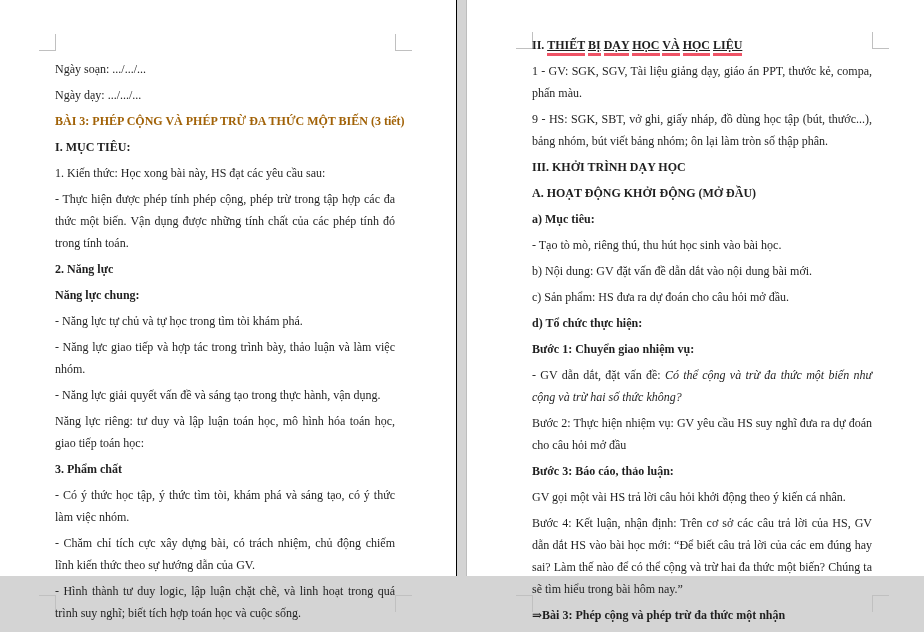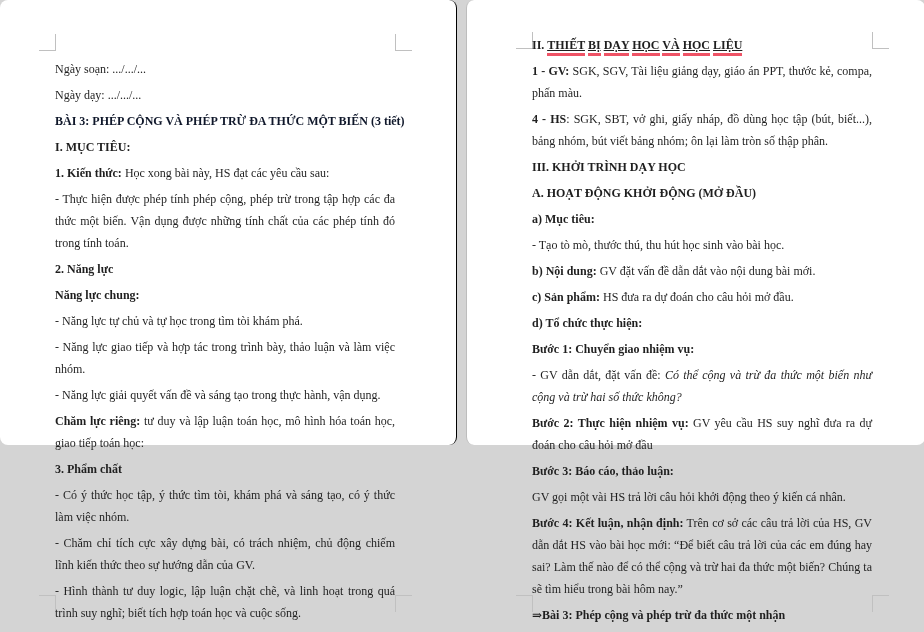--- a/index.html
+++ b/index.html
@@ -5,47 +5,46 @@
   html, body {
     margin: 0; padding: 0;
     width: 924px; height: 632px;
     overflow: hidden;
     background: #d4d4d4;
     font-family: "Liberation Serif", "DejaVu Serif", serif;
   }
   .canvas { position: relative; width: 924px; height: 632px; }
 
   .page {
-    position: absolute; top: 0; height: 445px;
+    position: absolute; top: 0; height: 576px;
     background: #ffffff;
-    border-radius: 8px;
   }
   .page-left  { left: 0;    width: 456px; border-right: 1px solid #000000; }
   .page-right { left: 466px; width: 458px; border-left: 1px solid #bdbdbd; }
 
   .content {
     position: absolute;
     color: #1f1f1f;
     font-size: 12px;
   }
   .page-left  .content { left: 55px; top: 58px; width: 340px; }
   .page-right .content { left: 65px; top: 34px; width: 340px; }
 
   p {
     margin: 0 0 4px 0;
     line-height: 22px;
     text-align: justify;
   }
   .h { font-weight: bold; text-align: left; }
-  b  { font-weight: bold; }
+  b  { font-weight: normal; }
   i  { font-style: italic; }
 
   .doc-title {
     font-weight: bold;
-    color: #0f172a;
+    color: #a16207;
     white-space: nowrap;
     text-align: left;
   }
 
   
   .sw {
     text-decoration: underline;
     border-bottom: 3px solid #ef5366;
     padding-bottom: 1px;
   }
@@ -87,42 +86,42 @@
       <p>Ngày dạy: .../.../...</p>
       <p class="doc-title">BÀI 3: PHÉP CỘNG VÀ PHÉP TRỪ ĐA THỨC MỘT BIẾN (3 tiết)</p>
       <p class="h">I. MỤC TIÊU:</p>
       <p><b>1. Kiến thức:</b><span> Học xong bài này, HS đạt các yêu cầu sau:</span></p>
       <p>- Thực hiện được phép tính phép cộng, phép trừ trong tập hợp các đa thức một biến. Vận dụng được những tính chất của các phép tính đó trong tính toán.</p>
       <p class="h">2. Năng lực</p>
       <p class="h">Năng lực chung:</p>
       <p>- Năng lực tự chủ và tự học trong tìm tòi khám phá.</p>
       <p>- Năng lực giao tiếp và hợp tác trong trình bày, thảo luận và làm việc nhóm.</p>
       <p>- Năng lực giải quyết vấn đề và sáng tạo trong thực hành, vận dụng.</p>
-      <p><b>Chăm lực riêng:</b><span> tư duy và lập luận toán học, mô hình hóa toán học, giao tiếp toán học:</span></p>
+      <p><b>Năng lực riêng:</b><span> tư duy và lập luận toán học, mô hình hóa toán học, giao tiếp toán học:</span></p>
       <p class="h">3. Phẩm chất</p>
       <p>- Có ý thức học tập, ý thức tìm tòi, khám phá và sáng tạo, có ý thức làm việc nhóm.</p>
       <p>- Chăm chỉ tích cực xây dựng bài, có trách nhiệm, chủ động chiếm lĩnh kiến thức theo sự hướng dẫn của GV.</p>
       <p>- Hình thành tư duy logic, lập luận chặt chẽ, và linh hoạt trong quá trình suy nghĩ; biết tích hợp toán học và cuộc sống.</p>
     </div>
   </div>
 
   <div class="page page-right">
     <div class="mark tl"></div>
     <div class="mark tr"></div>
     <div class="mark bl"></div>
     <div class="mark br"></div>
 
     <div class="content">
       <p class="h"><span>II. </span><span class="sw">THIẾT</span> <span class="sw">BỊ</span> <span class="sw">DẠY</span> <span class="sw">HỌC</span> <span class="sw">VÀ</span> <span class="sw">HỌC</span> <span class="sw">LIỆU</span></p>
       <p><b>1 - GV:</b><span> SGK, SGV, Tài liệu giảng dạy, giáo án PPT, thước kẻ, compa, phấn màu.</span></p>
-      <p><b>4 - HS</b><span>: SGK, SBT, vở ghi, giấy nháp, đồ dùng học tập (bút, biết...), bảng nhóm, bút viết bảng nhóm; ôn lại làm tròn số thập phân.</span></p>
+      <p><b>9 - HS</b><span>: SGK, SBT, vở ghi, giấy nháp, đồ dùng học tập (bút, thước...), bảng nhóm, bút viết bảng nhóm; ôn lại làm tròn số thập phân.</span></p>
       <p class="h">III. KHỞI TRÌNH DẠY HỌC</p>
       <p class="h">A. HOẠT ĐỘNG KHỞI ĐỘNG (MỞ ĐẦU)</p>
       <p class="h">a) Mục tiêu:</p>
-      <p>- Tạo tò mò, thước thú, thu hút học sinh vào bài học.</p>
+      <p>- Tạo tò mò, riêng thú, thu hút học sinh vào bài học.</p>
       <p><b>b) Nội dung:</b><span> GV đặt vấn đề dẫn dắt vào nội dung bài mới.</span></p>
       <p><b>c) Sản phẩm:</b><span> HS đưa ra dự đoán cho câu hỏi mở đầu.</span></p>
       <p class="h">d) Tổ chức thực hiện:</p>
       <p class="h">Bước 1: Chuyển giao nhiệm vụ:</p>
       <p><span>- GV dẫn dắt, đặt vấn đề: </span><i>Có thể cộng và trừ đa thức một biến như cộng và trừ hai số thức không?</i></p>
       <p><b>Bước 2: Thực hiện nhiệm vụ:</b><span> GV yêu cầu HS suy nghĩ đưa ra dự đoán cho câu hỏi mở đầu</span></p>
       <p class="h">Bước 3: Báo cáo, thảo luận:</p>
       <p>GV gọi một vài HS trả lời câu hỏi khởi động theo ý kiến cá nhân.</p>
       <p><b>Bước 4: Kết luận, nhận định:</b><span> Trên cơ sở các câu trả lời của HS, GV dẫn dắt HS vào bài học mới: “Để biết câu trả lời của các em đúng hay sai? Làm thế nào để có thể cộng và trừ hai đa thức một biến? Chúng ta sẽ tìm hiểu trong bài hôm nay.”</span></p>
       <p class="h">⇒Bài 3: Phép cộng và phép trừ đa thức một nhận</p>

